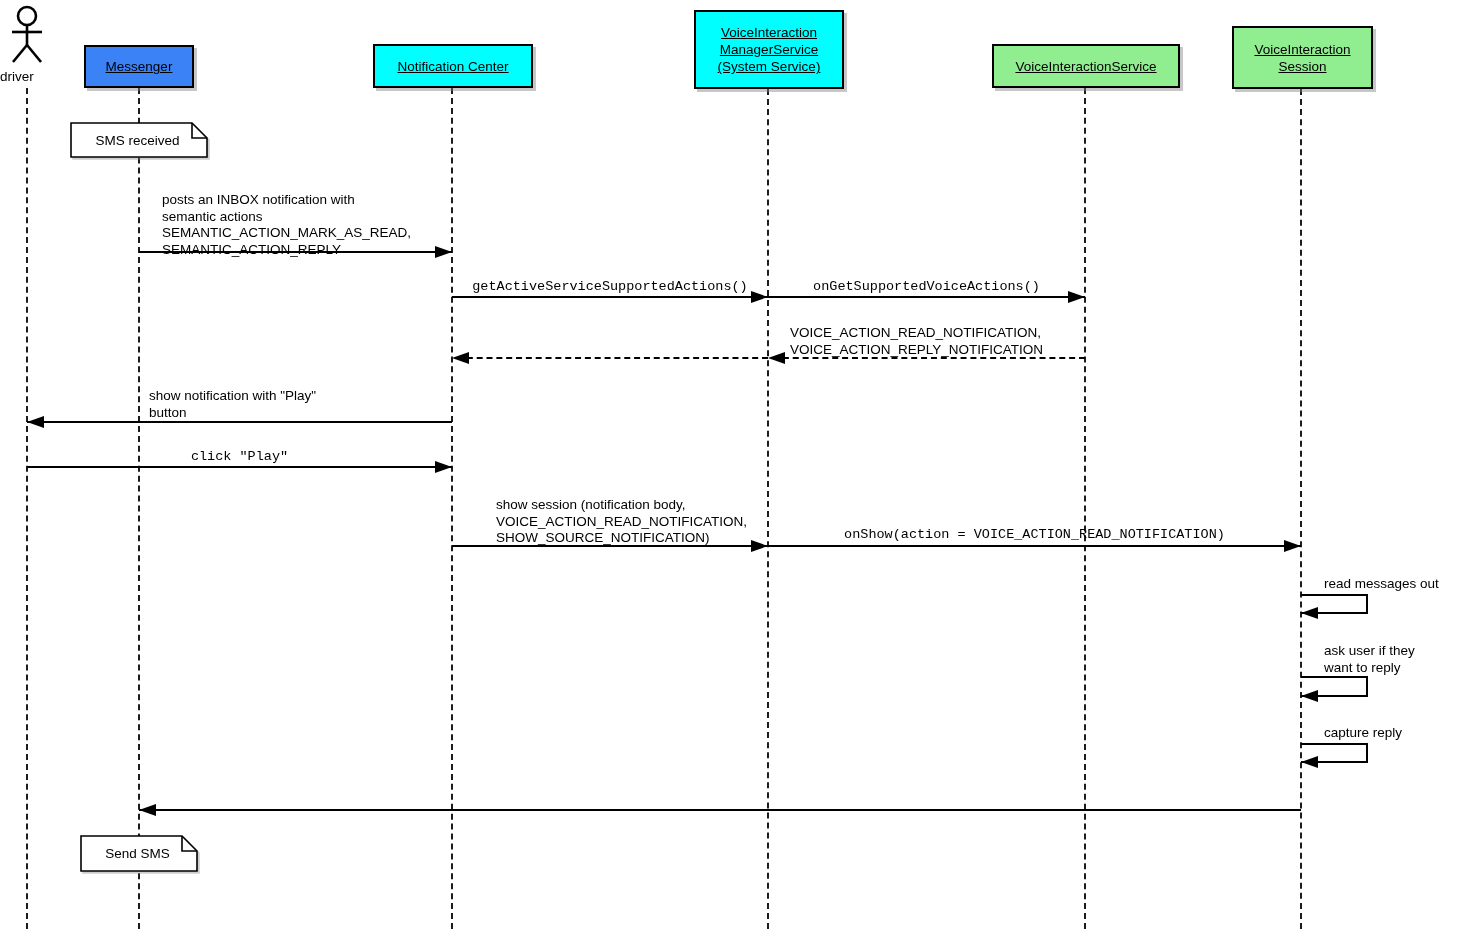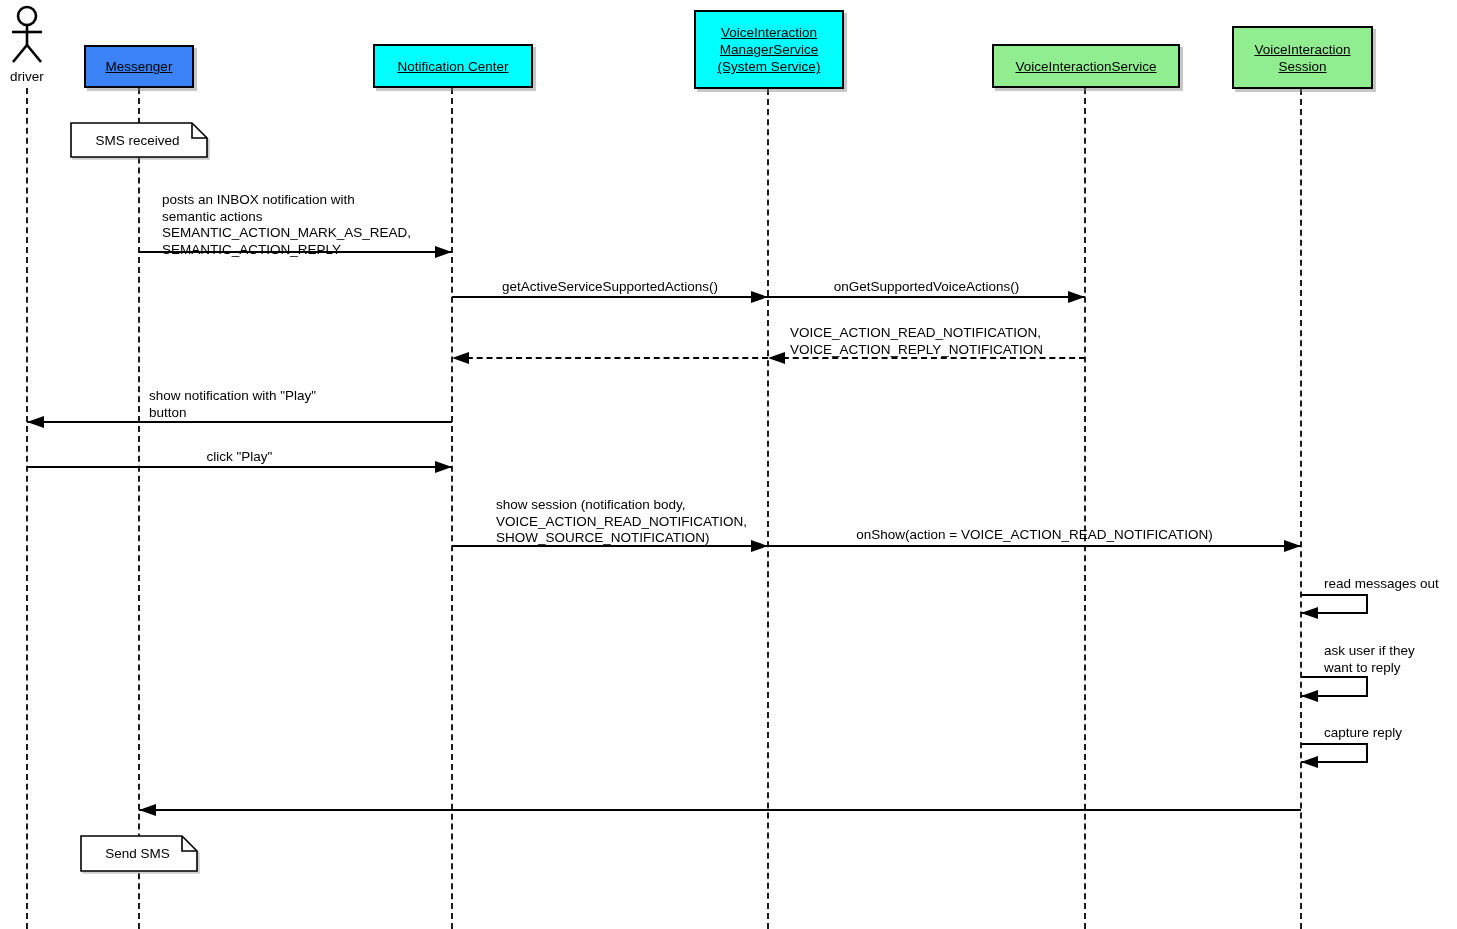--- a/index.html
+++ b/index.html
@@ -16,26 +16,26 @@
     text-align:center; line-height:17px;
   }
   .pbox span { display:block;text-decoration:underline; }
   .mline { position:absolute; height:2px; background:#000; }
   .mline.dashed { height:0; background:none; border-top:2px dashed #000; }
   .arr { position:absolute; width:0; height:0; border-top:6px solid transparent; border-bottom:6px solid transparent; }
   .arr.r { border-left:17px solid #000; }
   .arr.l { border-right:17px solid #000; }
   .mlabel { position:absolute; line-height:16.5px; white-space:nowrap; }
   .mlabel span { display:block; }
-  .mlabel.center { text-align:center; }
+  .mlabel.center { text-align:center;font-family:Liberation Mono, monospace; }
   .selfloop { position:absolute; box-sizing:border-box; border:2px solid #000; border-left:none; }
   .note { position:absolute; }
   .note svg { position:absolute; left:0; top:0; filter:drop-shadow(2px 2px 0 rgba(130,130,130,0.4)); }
   .note .ntext { position:absolute; left:0; top:0; right:14px; bottom:0; display:flex; align-items:center; justify-content:center; white-space:nowrap;margin-left:11px; }
-  .actor-label { position:absolute; text-align:center; }
+  .actor-label { position:absolute; }
   .actor-svg { position:absolute; }
 </style>
 </head>
 <body>
 
 <div id="canvas">
 
   <div class="lifeline" style="left:26px;top:88px;height:841px"></div>
   <div class="lifeline" style="left:138px;top:88px;height:841px"></div>
   <div class="lifeline" style="left:451px;top:88px;height:841px"></div>

